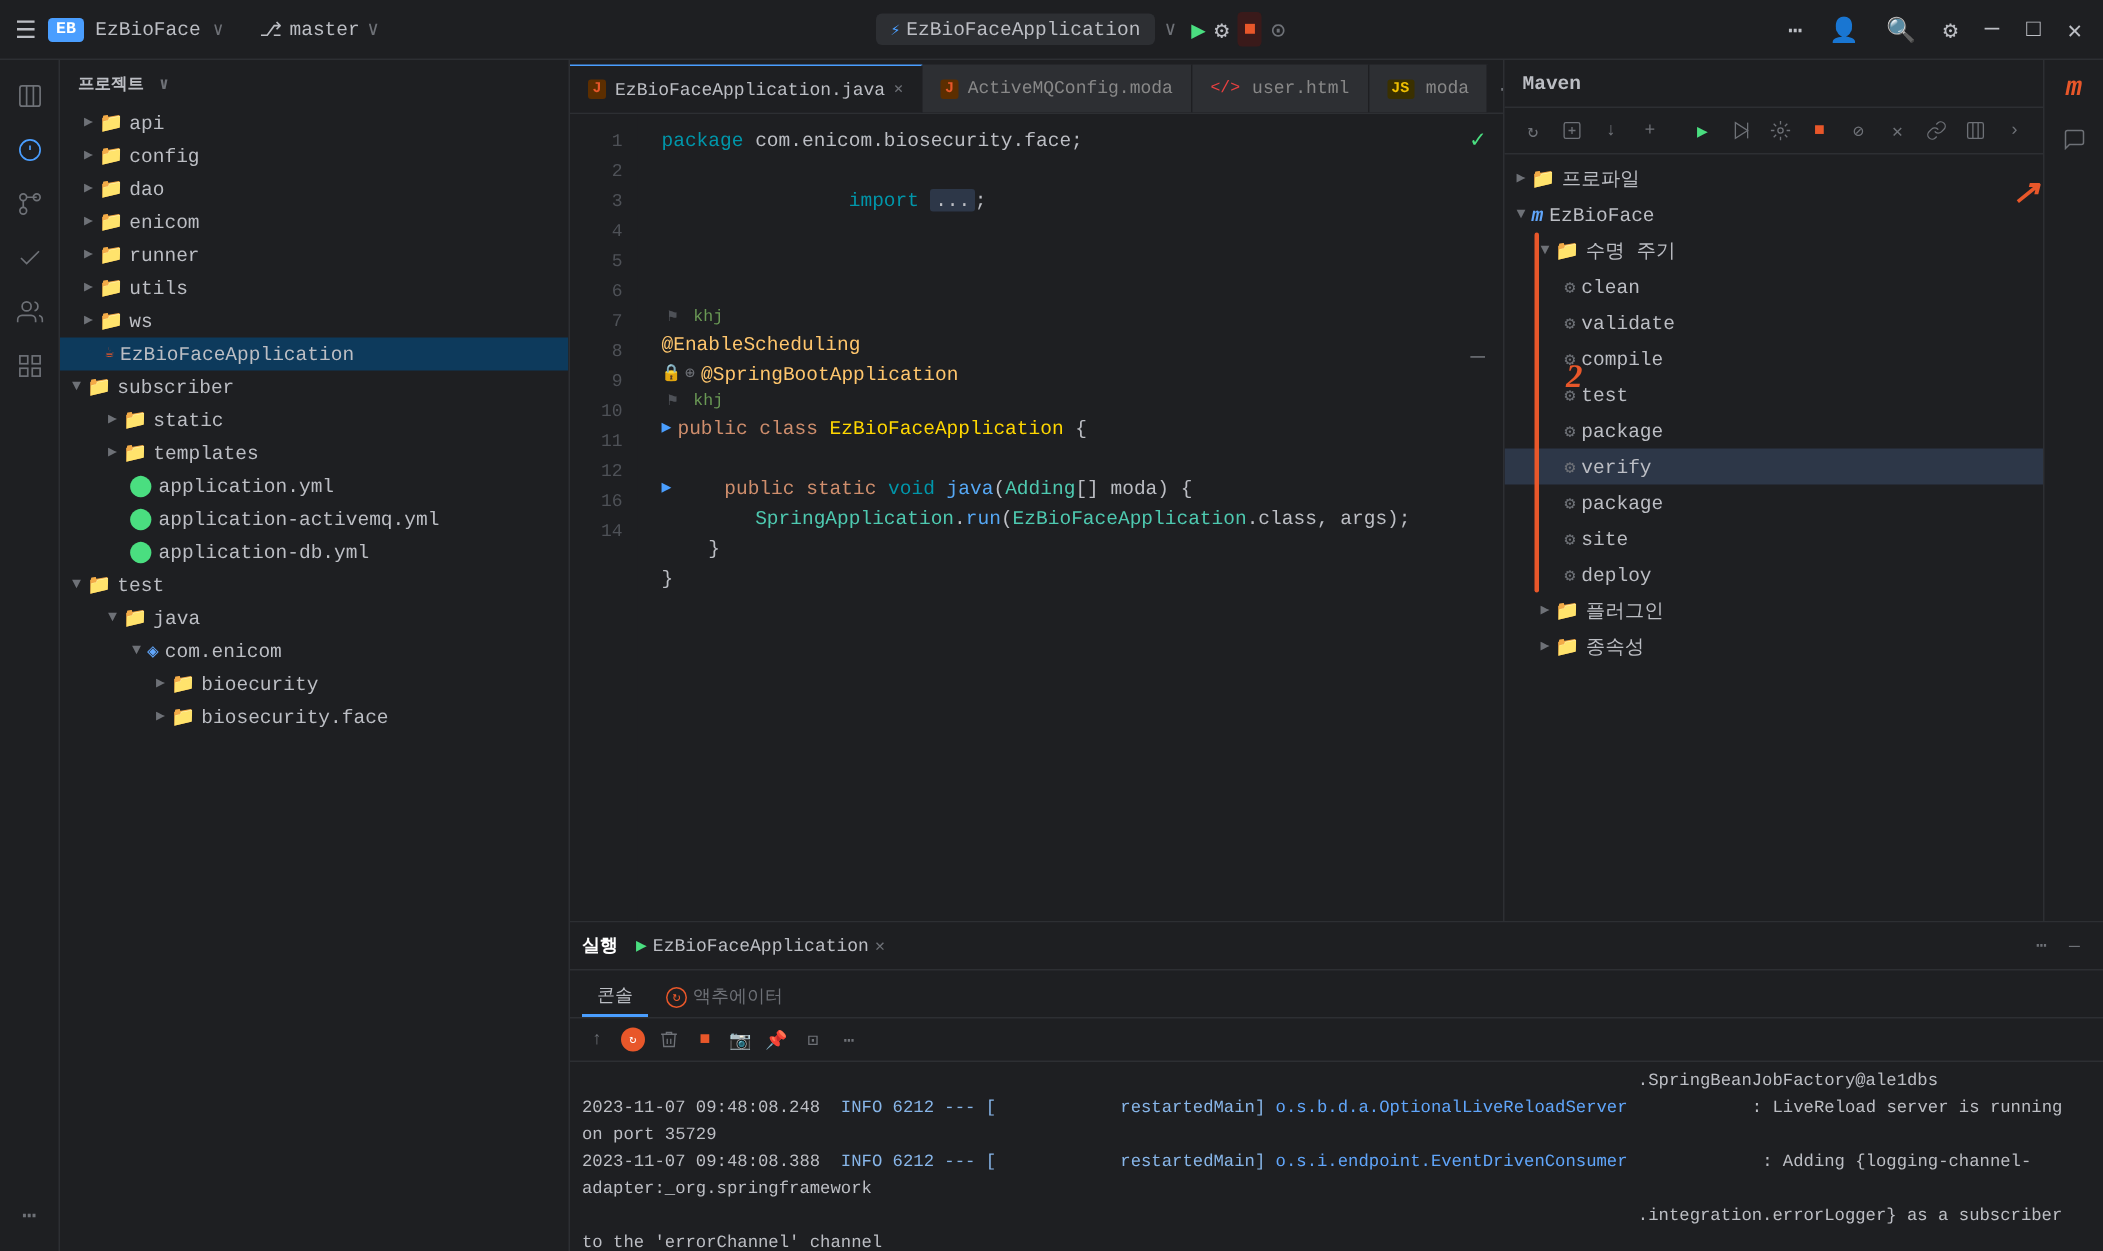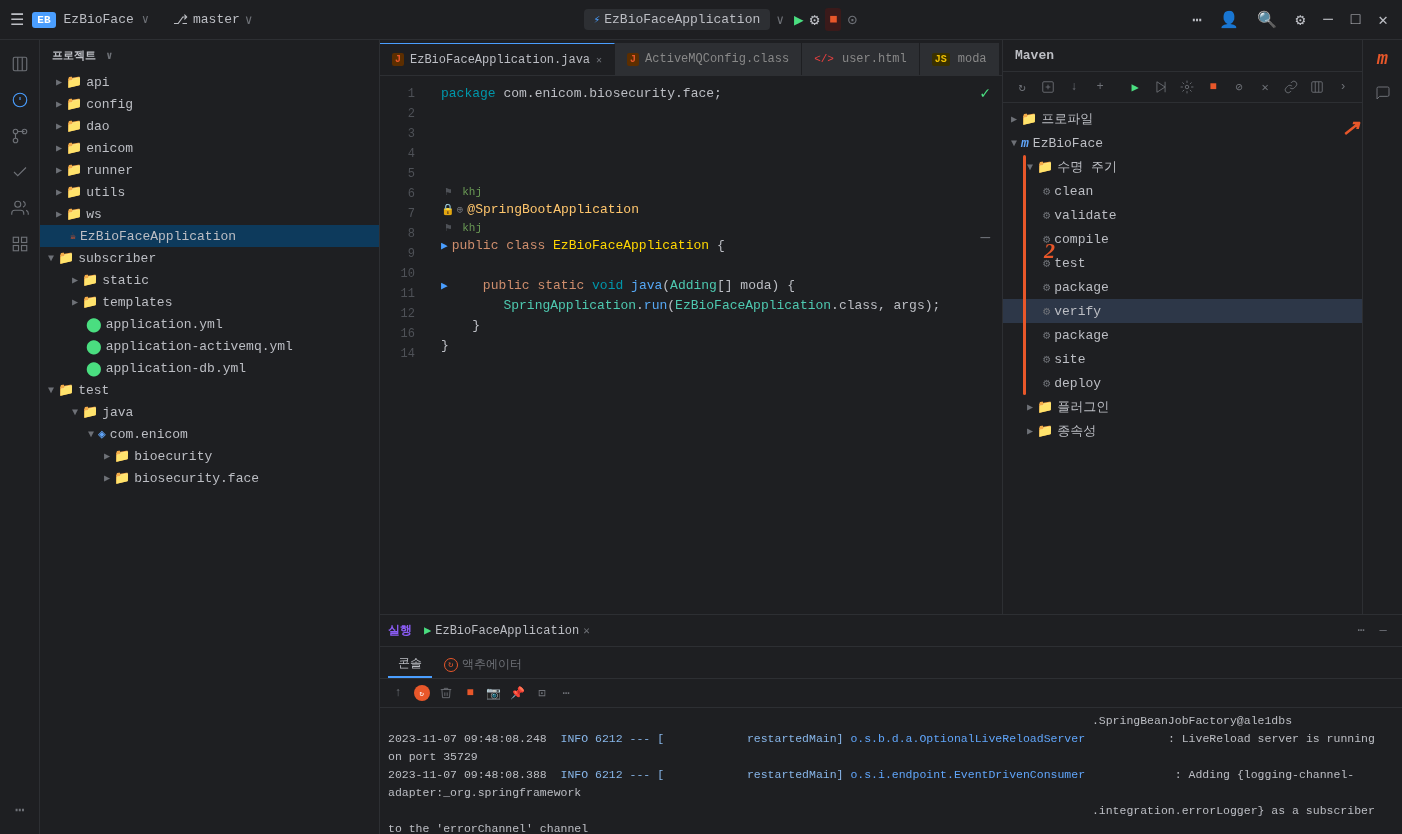--- a/index.html
+++ b/index.html
@@ -544,21 +544,21 @@
 
         <div class="tab-bar">
 
           <div class="tab active">
             <span style="color:#e8572a;font-size:10px;background:#5c2e00;padding:1px 3px;border-radius:2px;font-weight:bold">J</span>
             <span>EzBioFaceApplication.java</span>
             <span class="tab-close">✕</span>
           </div>
           <div class="tab">
             <span style="color:#e8572a;font-size:10px;background:#5c2e00;padding:1px 3px;border-radius:2px;font-weight:bold">J</span>
-            <span>ActiveMQConfig.class</span>
+            <span>ActiveMQConfig.moda</span>
           </div>
           <div class="tab">
             <span style="color:#e84040;font-size:11px;margin-right:2px">&lt;/&gt;</span>
             <span>user.html</span>
           </div>
           <div class="tab">
             <span style="color:#f0c000;font-size:10px;background:#3a3000;padding:1px 3px;border-radius:2px;font-weight:bold;margin-right:2px">JS</span>
             <span>moda</span>
           </div>
           <div class="tab-more">⋯</div>
@@ -586,30 +586,38 @@
             <span class="check-icon">✓</span>
 
             <span style="position:absolute;right:12px;top:152px;color:#6e7177;cursor:pointer;font-size:16px">—</span>
 
             <div class="code-line">
               <span class="kw2">package </span><span class="pkg">com.enicom.biosecurity.face;</span>
             </div>
 
             <div class="code-line">&nbsp;</div>
 
+            <div class="code-line">
+              <span style="position:relative">
+                <span class="kw2">import </span><span style="color:#bcbec4;background:#2d3748;padding:0 3px;border-radius:2px">...</span><span class="pkg">;</span>
+              </span>
+            </div>
 
             <div class="code-line">&nbsp;</div>
             <div class="code-line">&nbsp;</div>
             <div class="code-line">&nbsp;</div>
 
             <div class="code-line" style="height:16px">
               <span style="color:#4e5157;font-size:11px;margin-left:4px">⚑</span>
               <span style="color:#6a9955;font-size:11px;margin-left:4px"> khj</span>
             </div>
 
+            <div class="code-line">
+              <span class="ann">@EnableScheduling</span>
+            </div>
 
             <div class="code-line" style="position:relative">
               <span style="color:#6e7177;font-size:11px;cursor:pointer;margin-right:2px">🔒</span>
               <span style="color:#6e7177;font-size:11px;cursor:pointer;margin-right:4px">⊕</span>
               <span class="ann">@SpringBootApplication</span>
             </div>
 
             <div class="code-line" style="height:16px">
               <span style="color:#4e5157;font-size:11px;margin-left:4px">⚑</span>
               <span style="color:#6a9955;font-size:11px;margin-left:4px"> khj</span>
@@ -794,21 +802,21 @@
           <svg width="16" height="16" viewBox="0 0 24 24" fill="none" stroke="#6e7177" stroke-width="1.5">
             <path d="M21 15a2 2 0 0 1-2 2H7l-4 4V5a2 2 0 0 1 2-2h14a2 2 0 0 1 2 2z"></path>
           </svg>
         </div>
       </div>
     </div>
 
     <div class="bottom-panel">
 
       <div style="display:flex;align-items:center;padding:4px 8px;border-bottom:1px solid #2d2f33;background:#1e1f22;height:32px">
-        <span style="color:#8b5cf6;font-size:12px;font-weight:bold;margin-right:12px">실행</span>
+        <span style="color:#ffffff;font-size:12px;font-weight:bold;margin-right:12px">실행</span>
         <span style="color:#4ade80;font-size:12px;margin-right:4px">▶</span>
         <span style="color:#bcbec4;font-size:12px">EzBioFaceApplication</span>
         <span style="color:#6e7177;font-size:11px;margin-left:4px;cursor:pointer">✕</span>
         <div style="flex:1"></div>
         <div class="maven-toolbar-btn">⋯</div>
         <div class="maven-toolbar-btn">—</div>
       </div>
 
       <div class="bottom-tabs">
         <div class="bottom-tab active">

